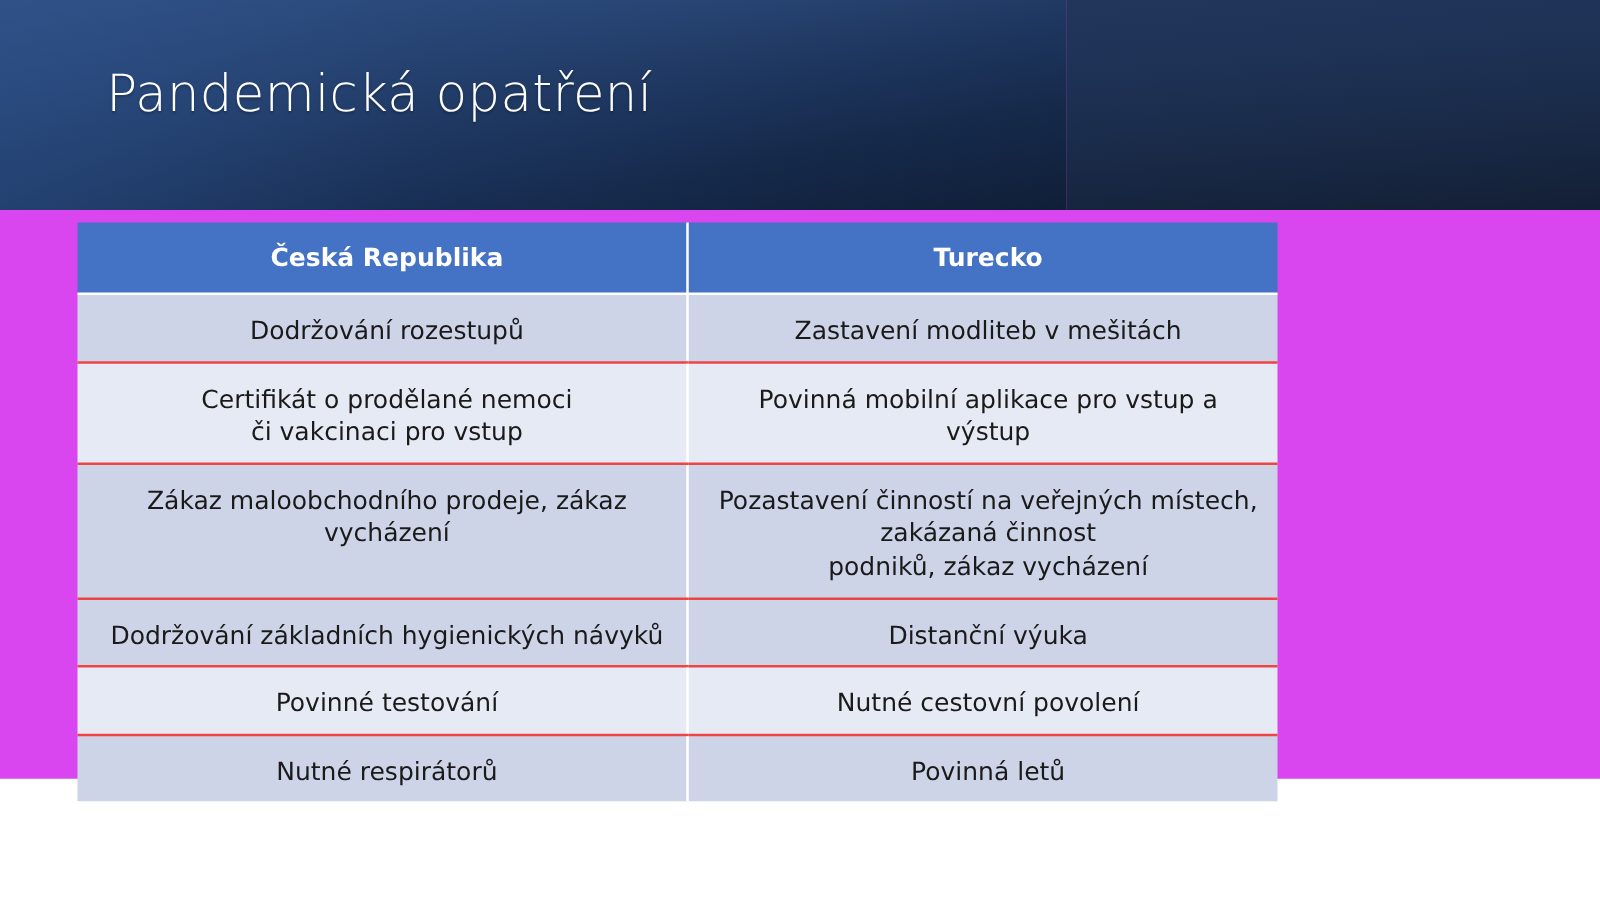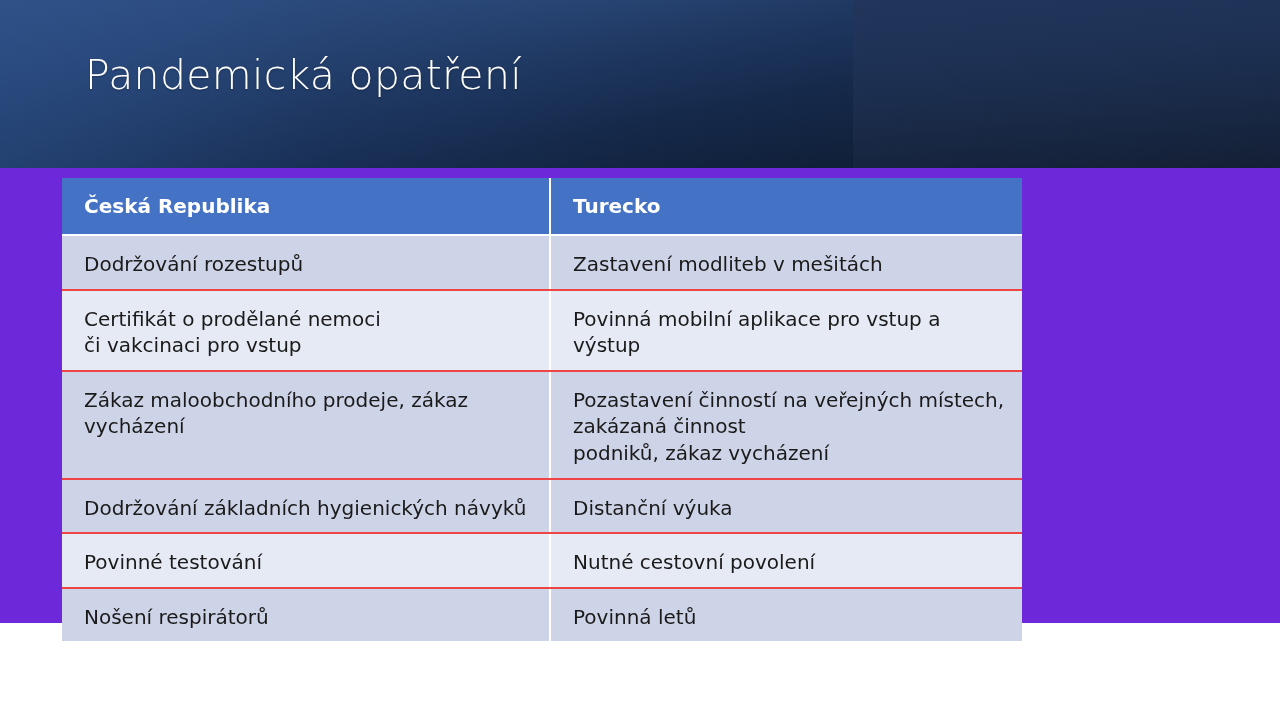--- a/index.html
+++ b/index.html
@@ -15,21 +15,21 @@
     font-family: "DejaVu Sans", "Liberation Sans", sans-serif;
     position: relative;
   }
 
   
   #slide {
     position: absolute;
     inset: 0;
     width: 1280px;
     height: 623px;
-    background: #6d28d9;
+    background: #d946ef;
   }
 
   
   #banner {
     position: absolute;
     left: 0;
     top: 0;
     width: 1280px;
     height: 168px;
     overflow: hidden;
@@ -85,21 +85,21 @@
   }
   #measures-table col.col-cz { width: 488px; }
   #measures-table col.col-tr { width: 472px; }
 
   #measures-table th,
   #measures-table td {
     padding: 15px 14px 11px 22px;
     vertical-align: top;
     line-height: 1.33;
     border: none;
-    text-align: left;
+    text-align: center;
   }
 
   #measures-table thead th {
     background: #4472c4;
     color: #ffffff;
     font-weight: bold;
     font-size: 20px;
     height: 40px;
     padding-top: 8px;
     padding-bottom: 8px;
@@ -163,19 +163,19 @@
         </tr>
         <tr class="row-dark">
           <td class="cell-cz">Dodržování základních hygienických návyků</td>
           <td class="cell-tr">Distanční výuka</td>
         </tr>
         <tr class="row-light">
           <td class="cell-cz">Povinné testování</td>
           <td class="cell-tr">Nutné cestovní povolení</td>
         </tr>
         <tr class="row-dark">
-          <td class="cell-cz">Nošení respirátorů</td>
+          <td class="cell-cz">Nutné respirátorů</td>
           <td class="cell-tr">Povinná letů</td>
         </tr>
       </tbody>
   </table>
 
 </div>
 
 </body></html>

